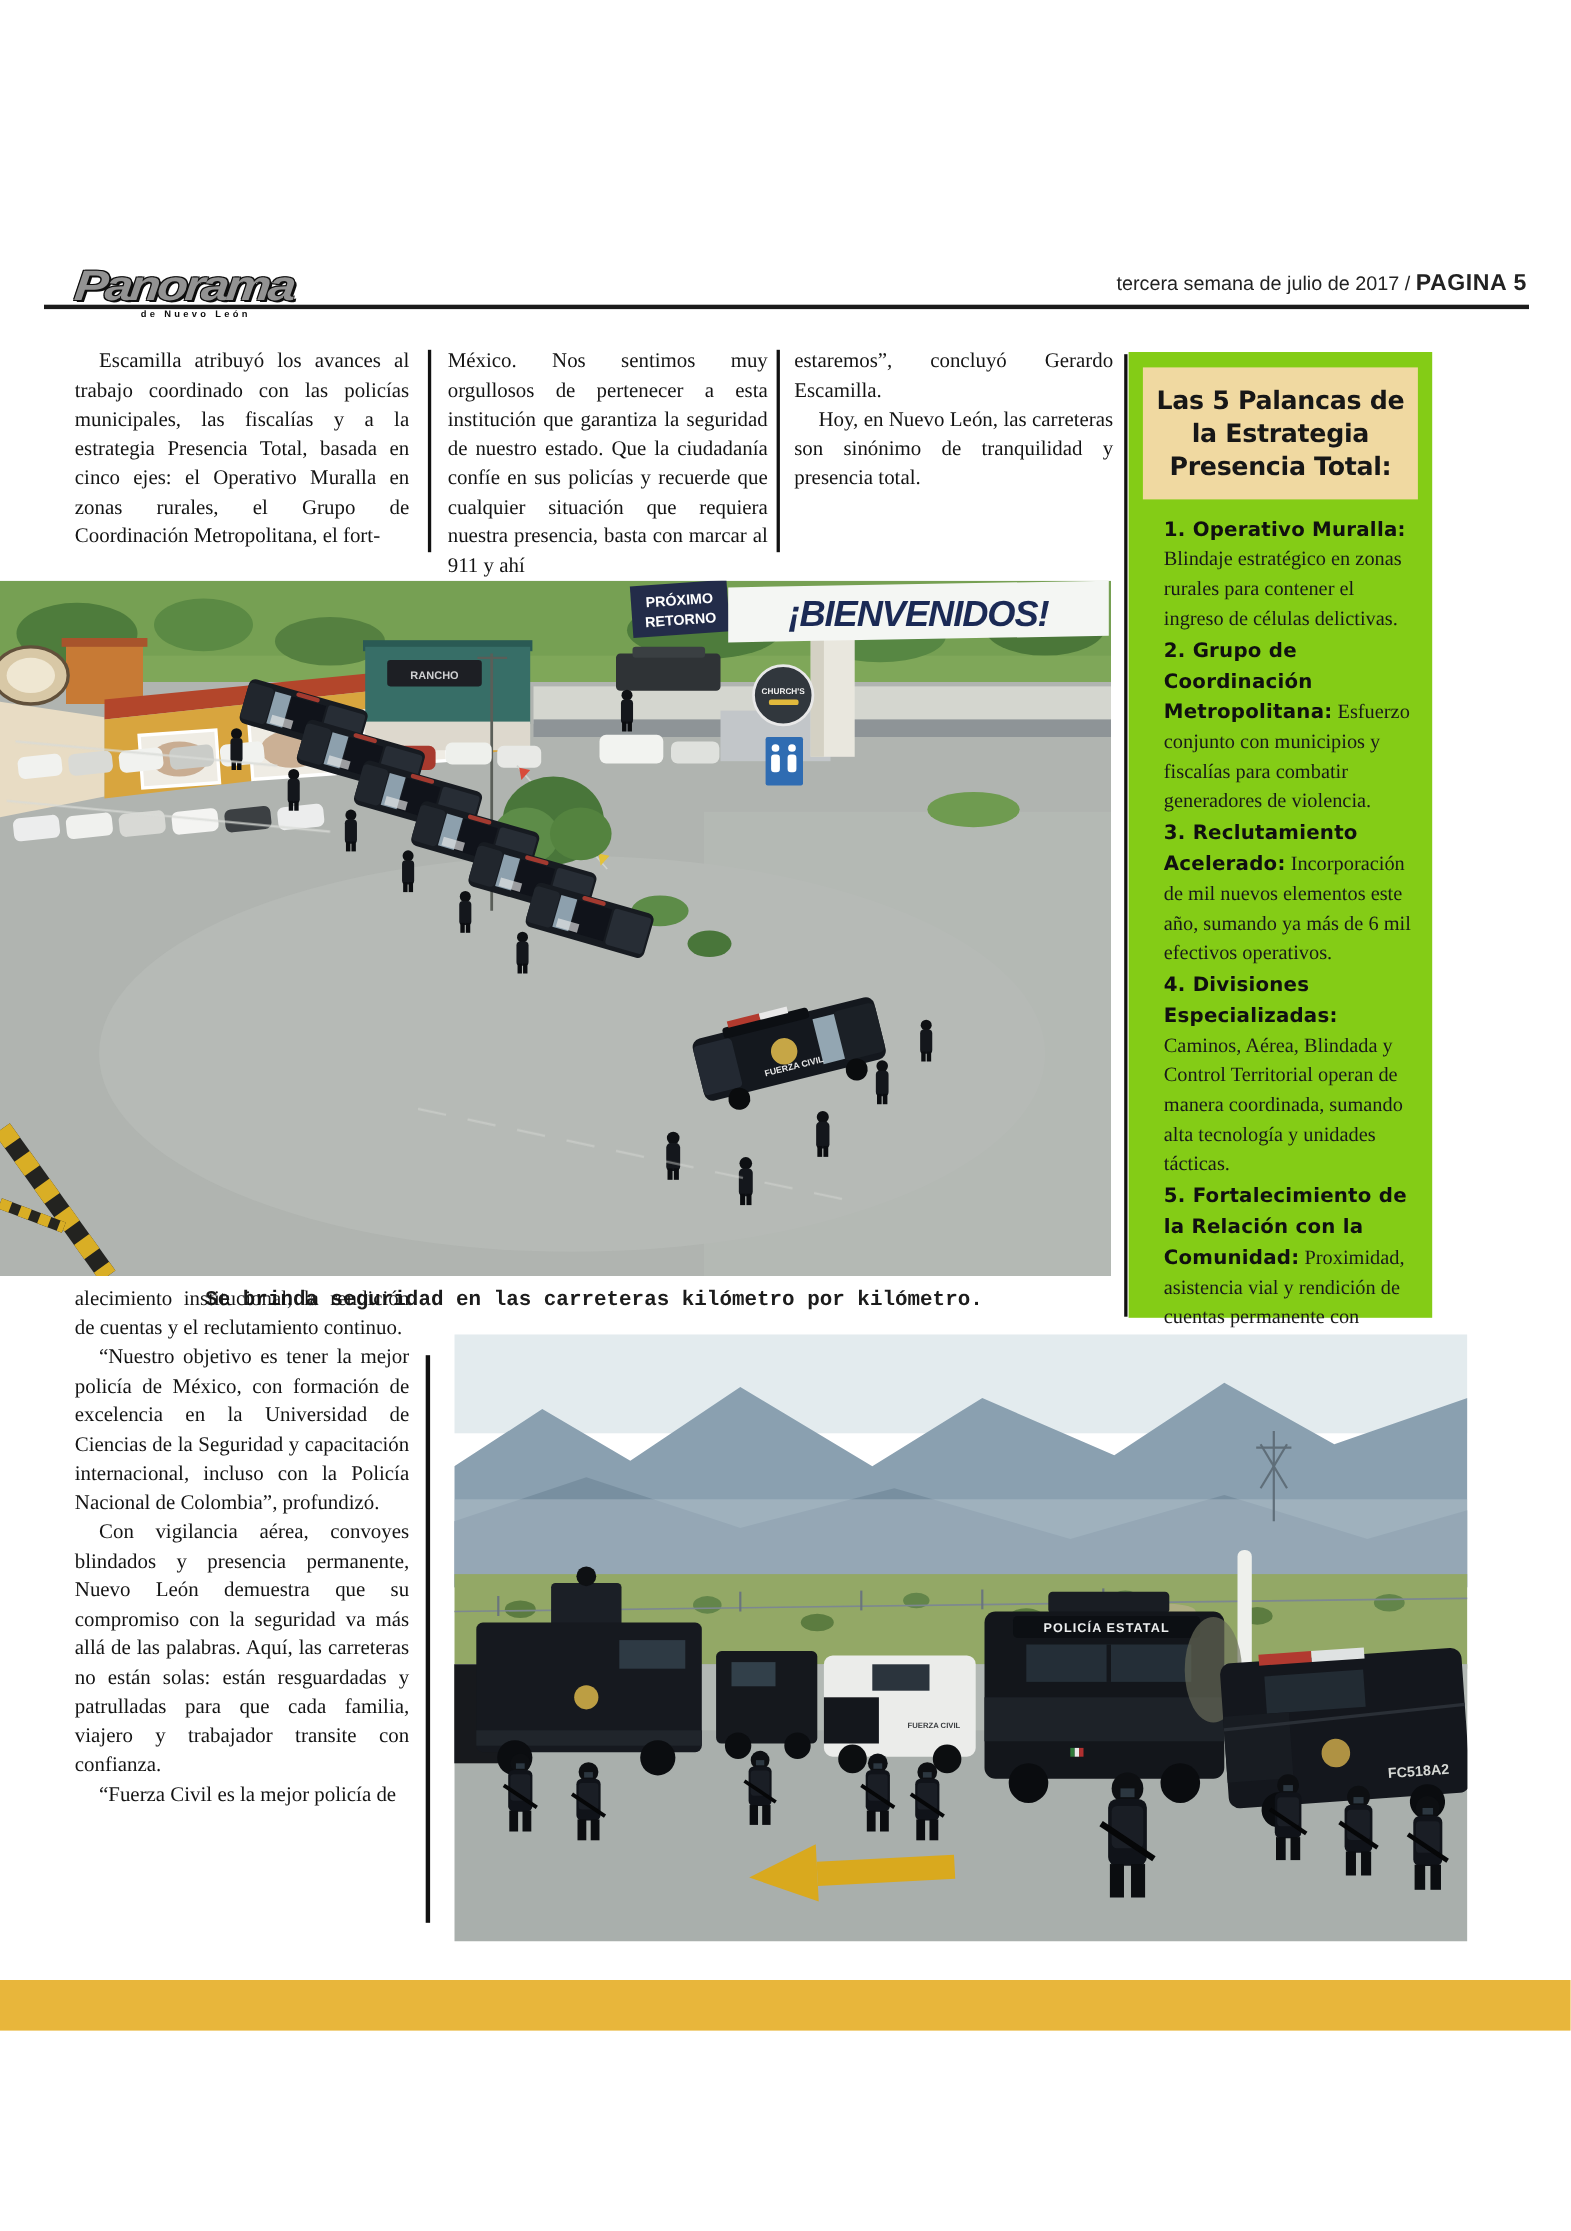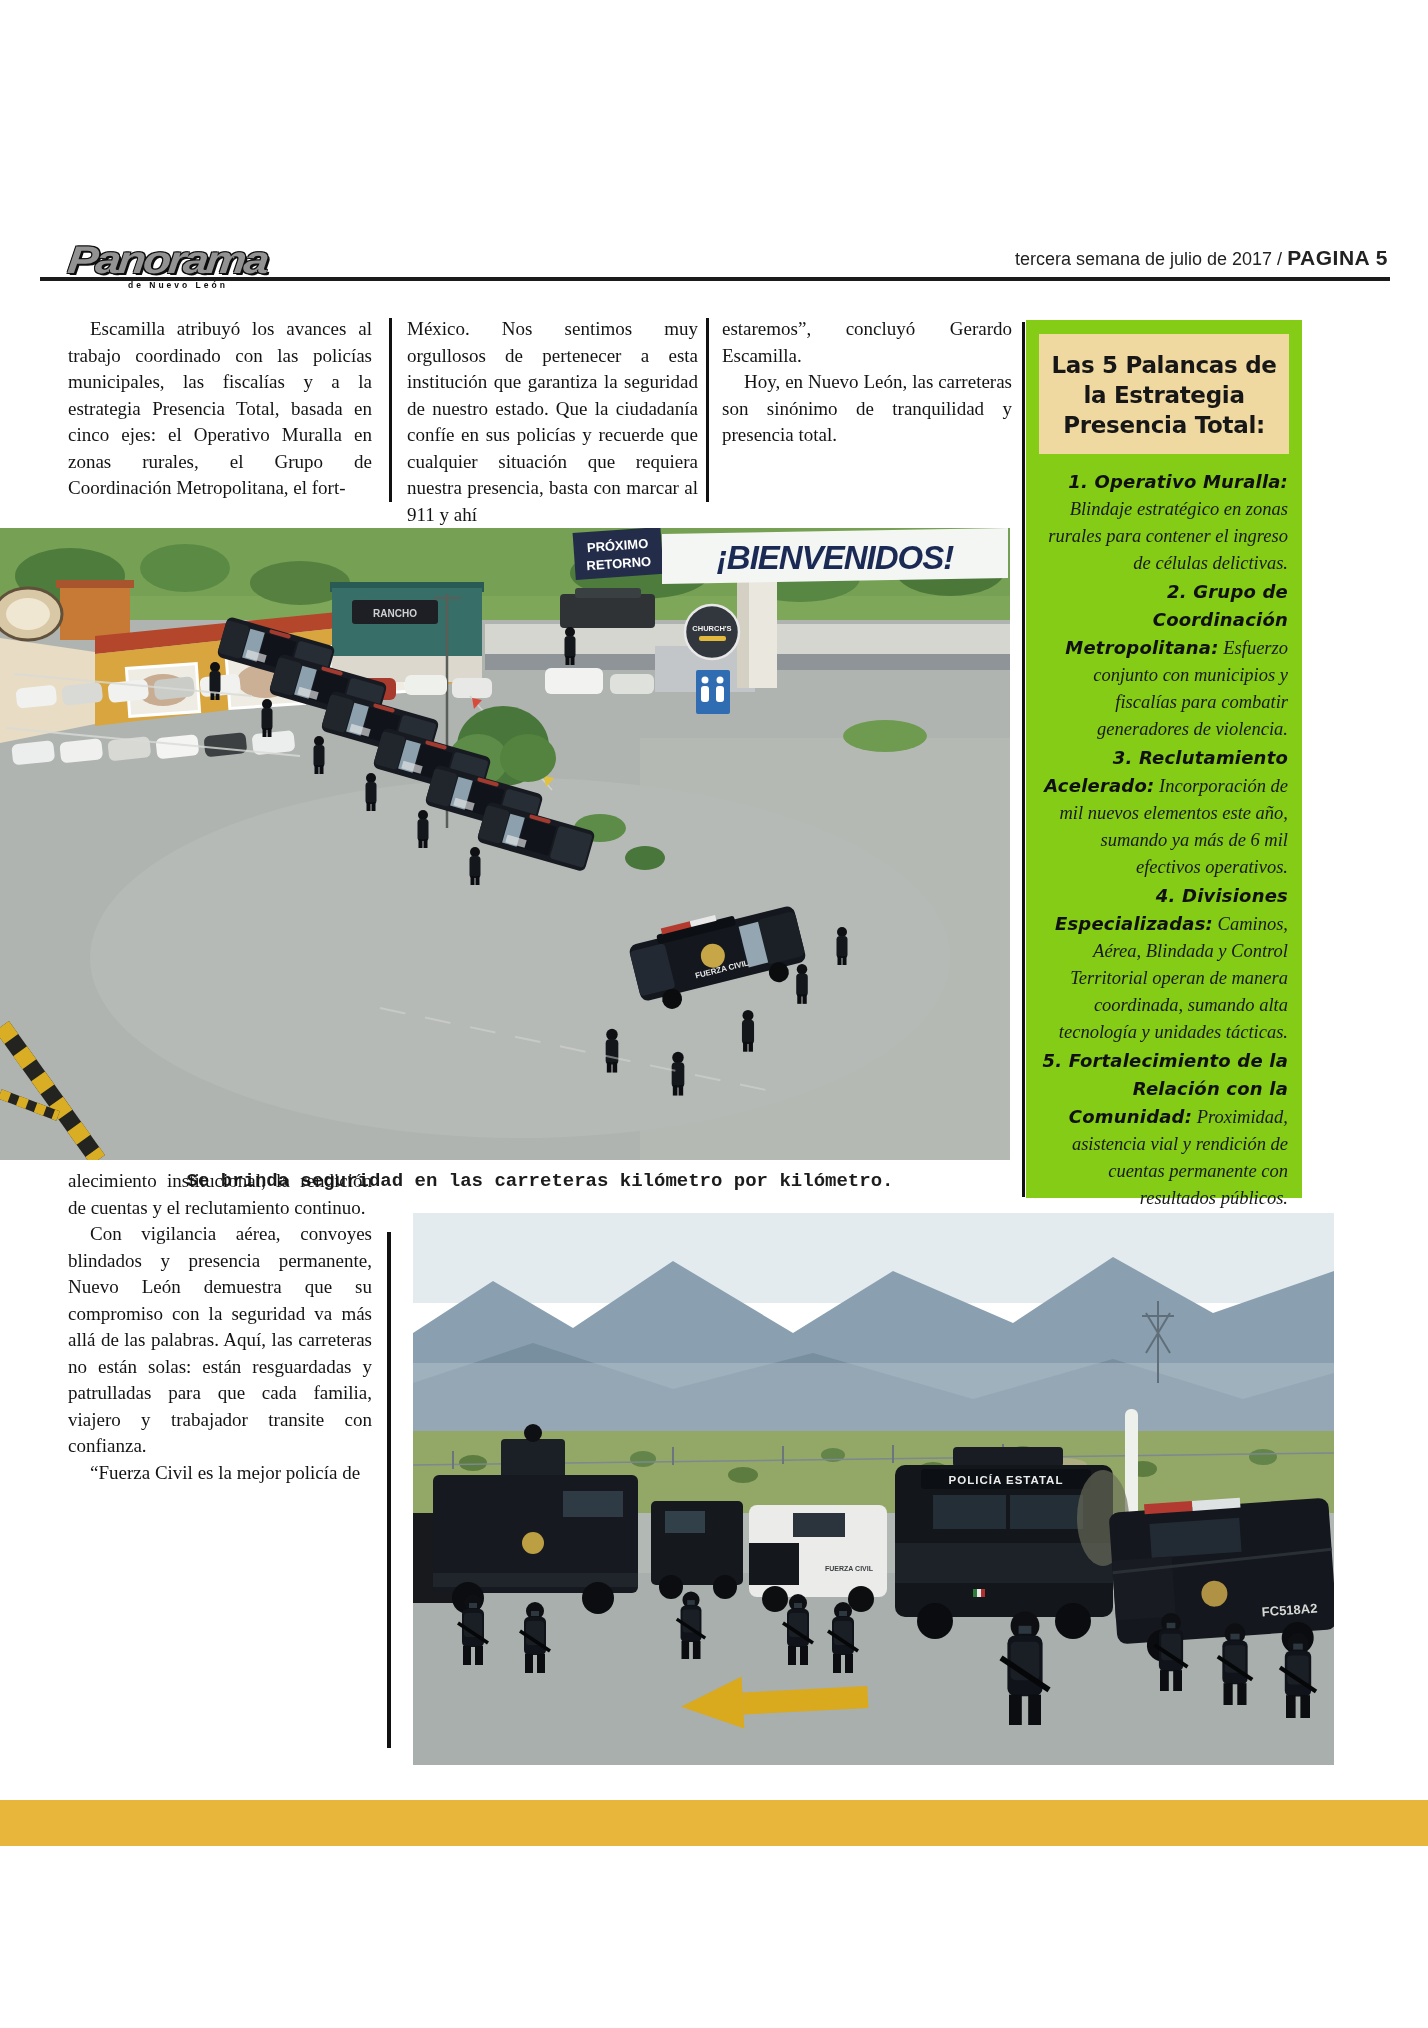--- a/index.html
+++ b/index.html
@@ -31,21 +31,21 @@
   #sep2{left:706px;top:318px;height:184px;}
   #sep3{left:1022px;top:322px;height:875px;}
   #sep4{left:387px;top:1232px;height:516px;width:3.5px;}
 
   
   .sidebar{position:absolute;left:1026px;top:320px;width:276px;height:878px;background:#84cc16;}
   .sidebar-title{margin:14px 13px 10px 13px;background:#F0D9A1;padding:16px 6px 14px 6px;
                  text-align:center;font-family:"DejaVu Sans","Liberation Sans",sans-serif;
                  font-weight:700;font-size:23px;line-height:30px;color:#171717;letter-spacing:-.3px;}
   .sidebar-body{padding:4px 14px 0 14px;font-size:18.5px;line-height:27px;color:#191919;}
-  .sidebar-body p{margin:0 0 1px 0;text-align:right;font-style:italic;}
+  .sidebar-body p{margin:0 0 1px 18px;text-align:left;}
   .sb-lead{font-family:"DejaVu Sans","Liberation Sans",sans-serif;font-weight:700;
            font-size:18px;letter-spacing:.2px;color:#101010;}
 
   
   .photo1{position:absolute;left:0;top:528px;width:1010px;height:632px;}
   .photo2{position:absolute;left:413px;top:1213px;width:921px;height:552px;}
   .caption{position:absolute;left:35px;top:1170px;width:1010px;text-align:center;
            font-family:Liberation Mono, monospace;font-weight:700;font-size:19px;color:#1c1c1c;}
 
   
@@ -288,20 +288,21 @@
       <line x1="14" y1="146" x2="252" y2="168"></line>
       <line x1="6" y1="200" x2="300" y2="228"></line>
       <line x1="380" y1="480" x2="780" y2="565" stroke-dasharray="26 20" opacity=".6"></line>
     </g>
   </svg>
 
   <div class="caption">Se brinda seguridad en las carreteras kilómetro por kilómetro.</div>
 
   <div class="col" id="colcont" style="left:68px;top:1168px;width:304px;position:absolute;">
     <p>alecimiento institucional, la rendición de cuentas y el reclutamiento continuo.</p>
+    <p class="indent">“Nuestro objetivo es tener la mejor policía de México, con formación de excelencia en la Universidad de Ciencias de la Seguridad y capacitación internacional, incluso con la Policía Nacional de Colombia”, profundizó.</p>
     <p class="indent">Con vigilancia aérea, convoyes blindados y presencia permanente, Nuevo León demuestra que su compromiso con la seguridad va más allá de las palabras. Aquí, las carreteras no están solas: están resguardadas y patrulladas para que cada familia, viajero y trabajador transite con confianza.</p>
     <p class="indent">“Fuerza Civil es la mejor policía de</p>
   </div>
   <div class="vsep" id="sep4"></div>
 
   <svg class="photo2" viewBox="0 0 921 552" xmlns="http://www.w3.org/2000/svg">
     <defs>
       <g id="off2">
         <circle cx="0" cy="-62" r="9" fill="#0d0f12"></circle>
         <rect x="-4" y="-62" width="8" height="5" fill="#2c3740"></rect>

